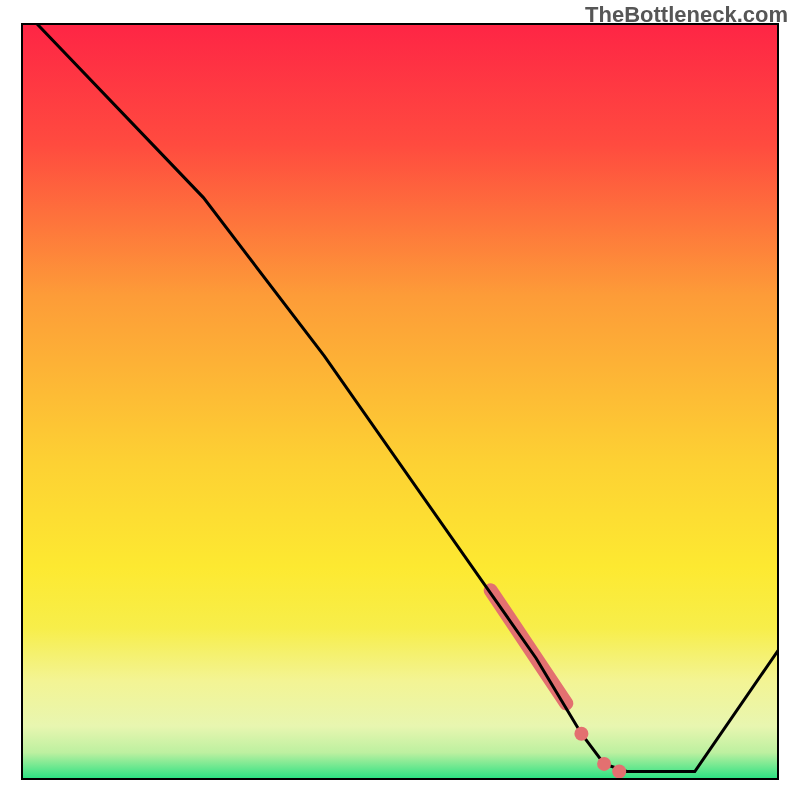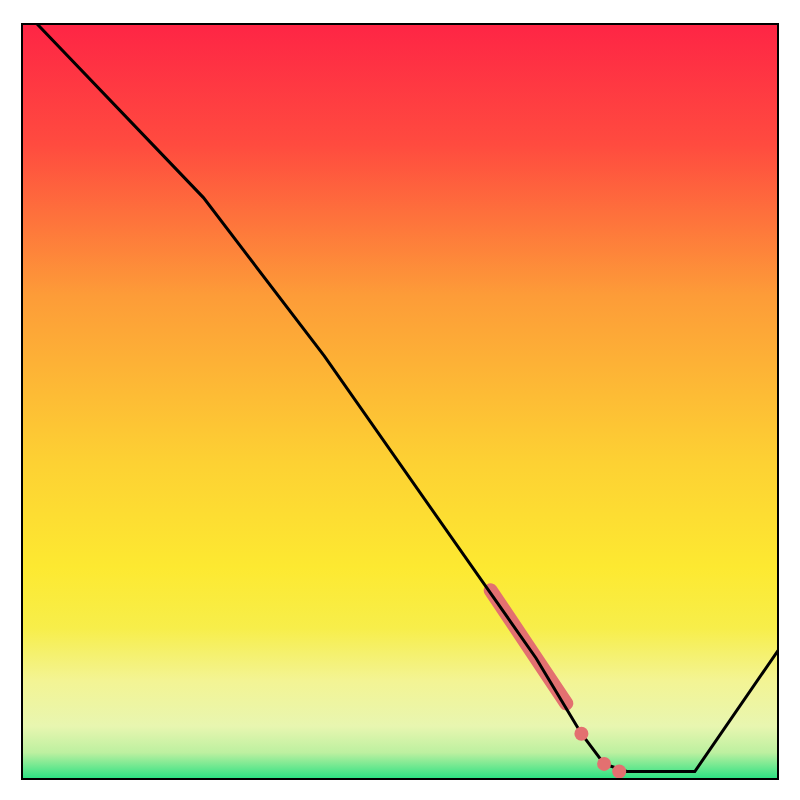--- a/index.html
+++ b/index.html
@@ -28,20 +28,21 @@
   svg.plot {
     position: absolute;
     top: 0;
     left: 0;
   }
 </style>
 </head>
 <body>
 
 <div class="container">
+  <div class="watermark">TheBottleneck.com</div>
 
   <svg class="plot" width="800" height="800" viewBox="0 0 800 800">
     <defs>
       <linearGradient id="bg-grad" x1="0" y1="0" x2="0" y2="1">
         <stop id="g0" offset="0%" stop-color="#fe2545"></stop>
         <stop id="g1" offset="16%" stop-color="#ff4b3f"></stop>
         <stop id="g2" offset="36%" stop-color="#fd9c38"></stop>
         <stop id="g3" offset="58%" stop-color="#fdd133"></stop>
         <stop id="g4" offset="72%" stop-color="#fde931"></stop>
         <stop id="g5" offset="80%" stop-color="#f7ee4a"></stop>

